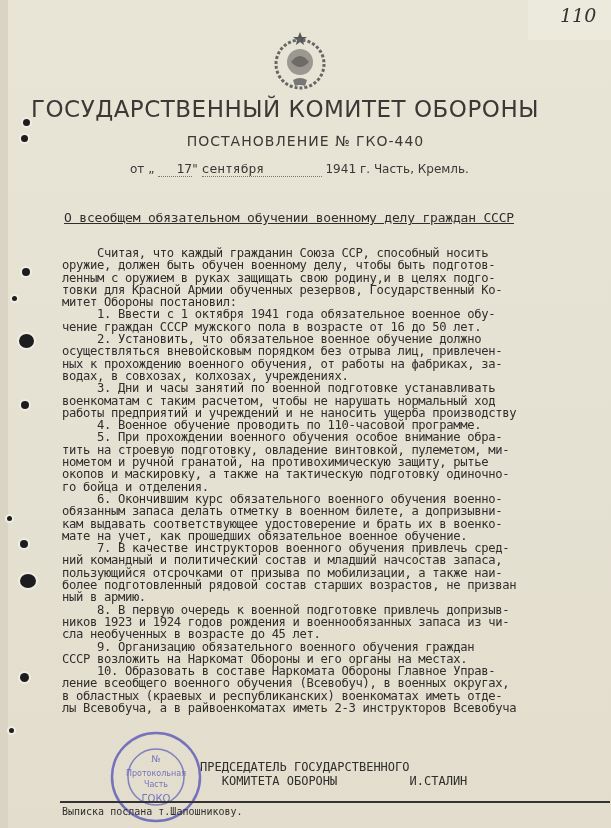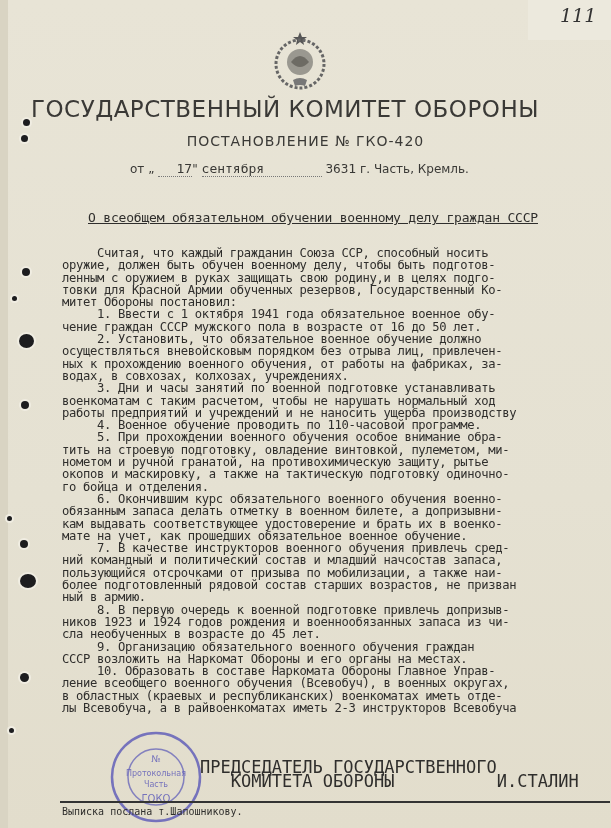--- a/index.html
+++ b/index.html
@@ -11,53 +11,53 @@
   }
   .page { position:absolute; inset:0; background:linear-gradient(180deg,#e8e4d6 0%,#e5e1d2 60%,#e2ddcc 100%); }
   .left-edge { position:absolute; left:0; top:0; width:8px; height:828px; background:#d9d4c3; }
   .page-num-patch { position:absolute; left:528px; top:0; width:83px; height:40px; background:#ece9dd; }
   .page-num { position:absolute; left:560px; top:4px; font-family:"DejaVu Serif", serif; font-style:italic; font-size:19px; color:#333; }
   .emblem { position:absolute; left:271px; top:30px; width:58px; height:62px; }
   .org-title { position:absolute; left:0; width:570px; top:96px; text-align:center; font-family:"DejaVu Sans", sans-serif; font-size:23px; letter-spacing:0.5px; color:#3a3936; }
   .decree { position:absolute; left:0; width:611px; top:133px; text-align:center; font-family:"DejaVu Sans", sans-serif; font-size:14px; letter-spacing:1px; color:#3a3936; }
   .dateline { position:absolute; left:130px; top:161px; font-family:"DejaVu Sans", sans-serif; font-size:12px; color:#3a3936; white-space:nowrap; }
   .dateline .fill { font-family:"DejaVu Sans Mono", monospace; font-size:13px; border-bottom:1px dotted #777; display:inline-block; }
-  .subject { position:absolute; left:64px; top:210px; font-size:13px; text-decoration:underline; white-space:nowrap; color:#2f2e2c; letter-spacing:-0.2px;margin-left:24px; }
+  .subject { position:absolute; left:64px; top:210px; font-size:13px; text-decoration:underline; white-space:nowrap; color:#2f2e2c; letter-spacing:-0.2px; }
   .body { position:absolute; left:62px; top:247px; width:552px; font-size:12.2px; line-height:12.3px; letter-spacing:-0.35px; white-space:pre; color:#2f2e2c; }
-  .sig { position:absolute; left:200px; top:760px; font-size:17px; line-height:14px; white-space:pre; color:#2f2e2c; }
+  .sig { position:absolute; left:200px; top:760px; font-size:12px; line-height:14px; white-space:pre; color:#2f2e2c; }
   .rule { position:absolute; left:60px; top:801px; width:550px; height:2px; background:#333; }
   .extract { position:absolute; left:62px; top:806px; font-size:10px; white-space:nowrap; }
   .stamp { position:absolute; left:108px; top:726px; width:96px; height:102px; }
   .hole { position:absolute; background:#1d1d1f; border-radius:50%; box-shadow:0 0 0 2px #f0ede2; }
 </style>
 </head>
 <body>
 
 <div class="page"></div>
 <div class="left-edge"></div>
 
 <div class="page-num-patch"></div>
-<div class="page-num">111</div>
+<div class="page-num">110</div>
 
 <svg class="emblem" viewBox="0 0 58 62">
   <polygon points="29,2 31,7 36,7 32,10 33,15 29,12 25,15 26,10 22,7 27,7" fill="#555"></polygon>
   <ellipse cx="29" cy="34" rx="24" ry="24" fill="none" stroke="#666" stroke-width="3" stroke-dasharray="3 2"></ellipse>
   <circle cx="29" cy="32" r="13" fill="#9a9890"></circle>
   <path d="M20 32 Q29 20 38 32 Q29 42 20 32Z" fill="#6d6b64"></path>
   <path d="M22 50 Q29 46 36 50 L34 56 Q29 54 24 56Z" fill="#777"></path>
 </svg>
 
 <div class="org-title">ГОСУДАРСТВЕННЫЙ КОМИТЕТ ОБОРОНЫ</div>
-<div class="decree">ПОСТАНОВЛЕНИЕ № ГКО-420</div>
+<div class="decree">ПОСТАНОВЛЕНИЕ № ГКО-440</div>
 
 <div class="dateline">
   <span>от „</span>
   <span class="fill" style="width:34px;text-align:right">17</span><span>"</span>
   <span class="fill" style="width:120px;">сентября</span>
-  <span>363</span><span style="font-family:'DejaVu Sans Mono',monospace;font-size:13px">1</span>
+  <span>194</span><span style="font-family:'DejaVu Sans Mono',monospace;font-size:13px">1</span>
   <span>г. Часть, Кремль.</span>
 </div>
 
 <div class="subject">О всеобщем обязательном обучении военному делу граждан СССР</div>
 
 <div class="body">     Считая, что каждый гражданин Союза ССР, способный носить
 оружие, должен быть обучен военному делу, чтобы быть подготов-
 ленным с оружием в руках защищать свою родину,и в целях подго-
 товки для Красной Армии обученных резервов, Государственный Ко-
 митет Обороны постановил:

